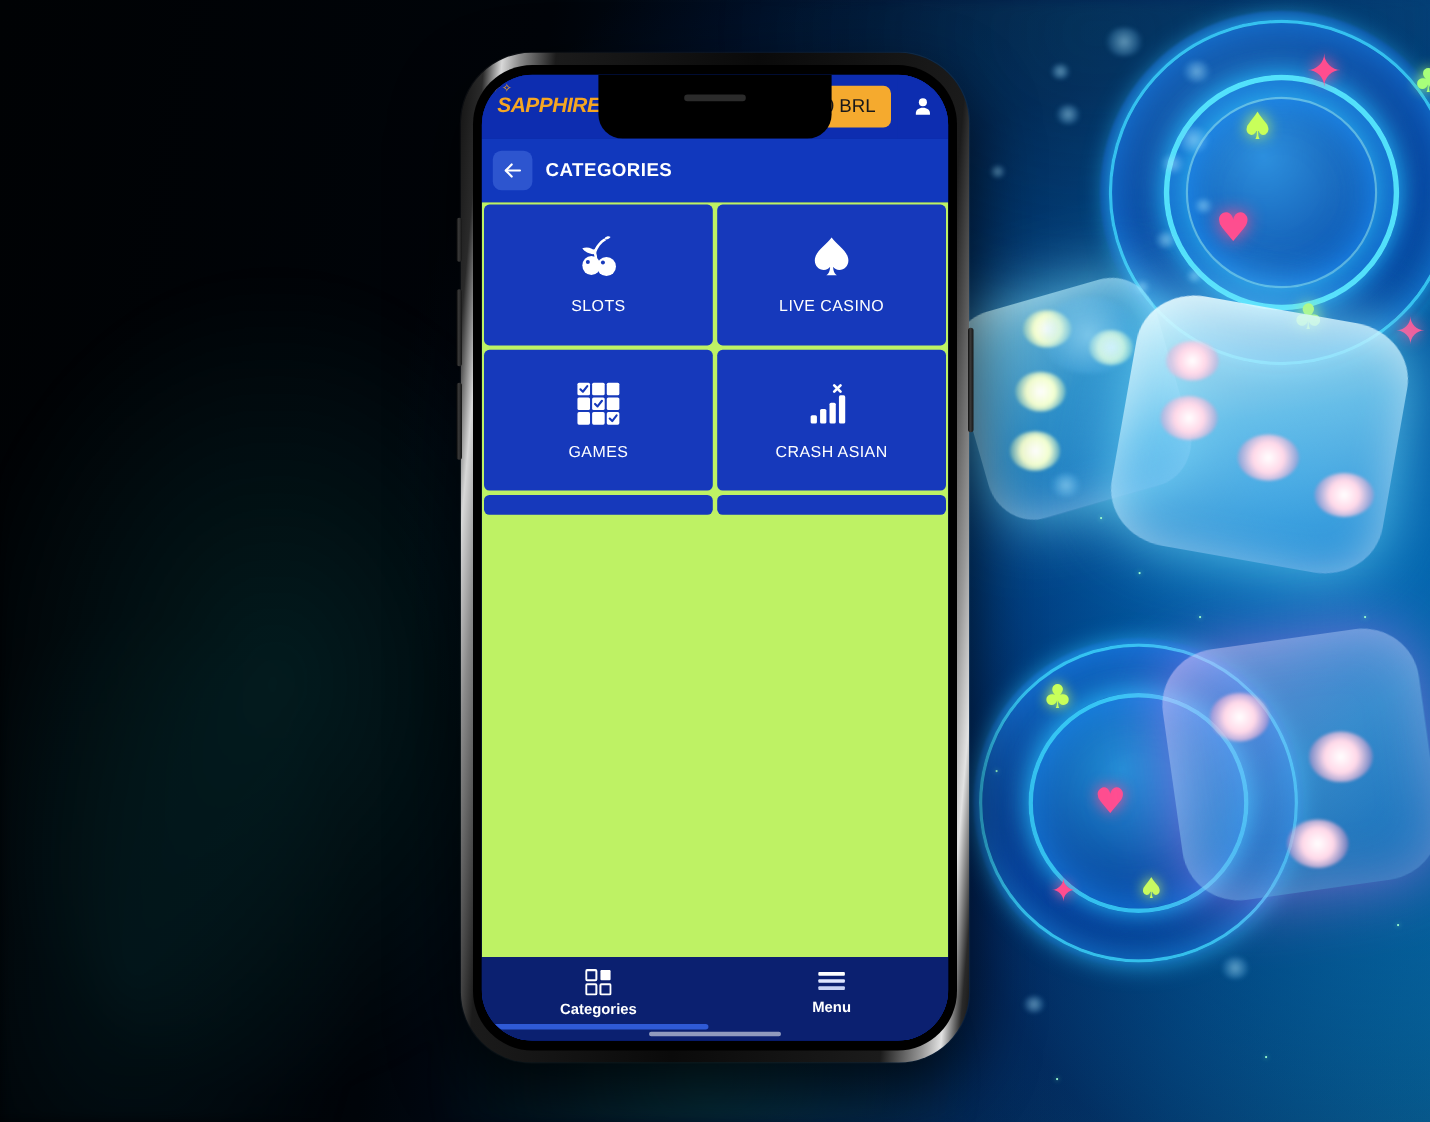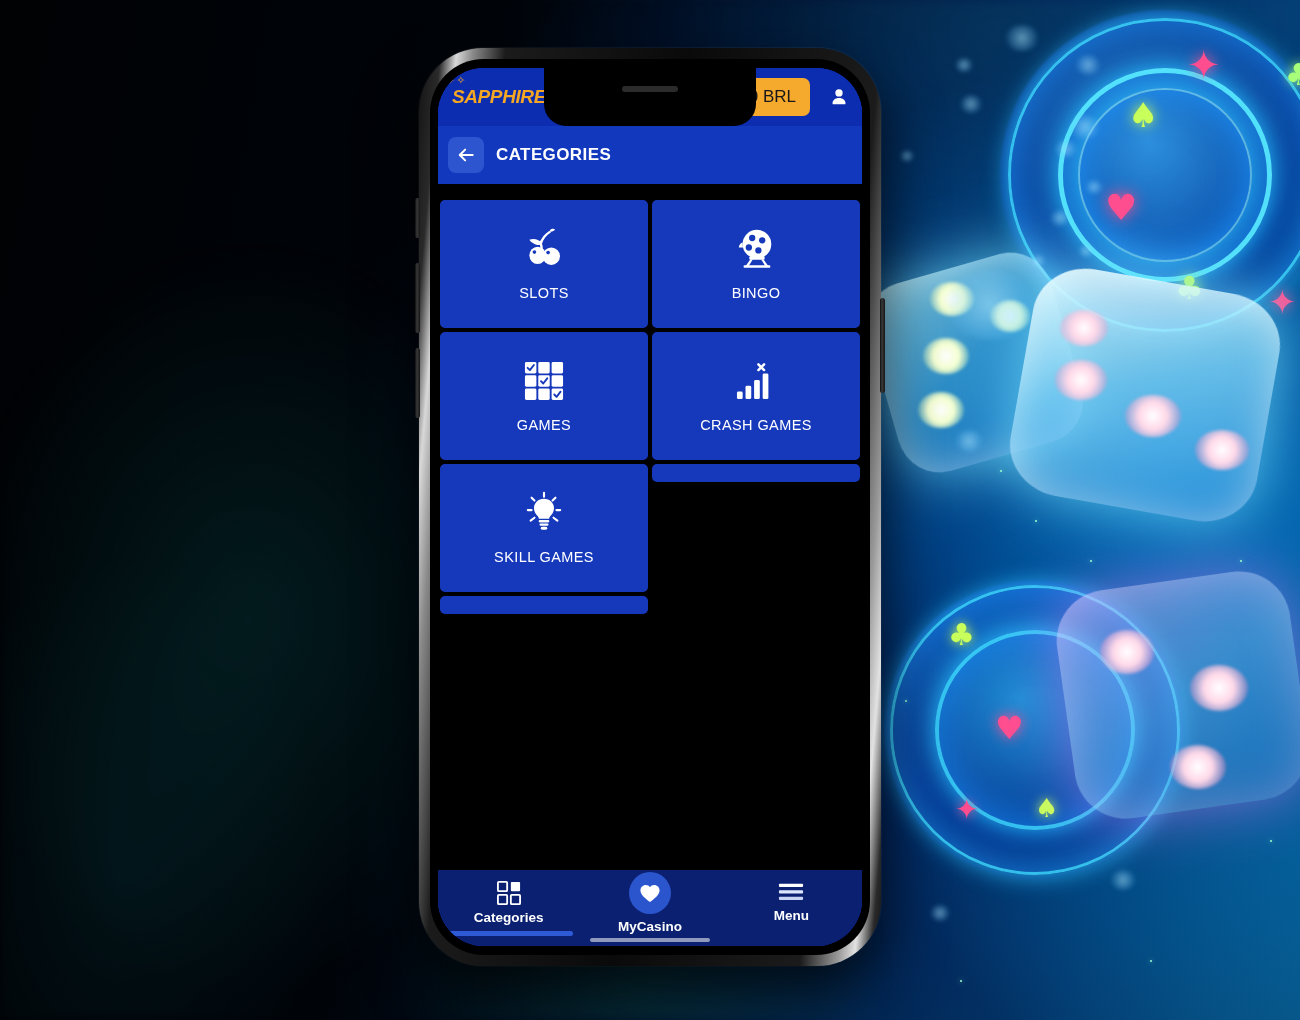--- a/index.html
+++ b/index.html
@@ -192,22 +192,22 @@
     background: #2d55cf;
     display: flex; align-items: center; justify-content: center;
   }
   #page-title {
     color: #fff; font-size: 17px; font-weight: 800; letter-spacing: .4px;
   }
 
   
   #grid-wrap {
     flex: 1 1 auto;
-    background: #000000;
-    padding: 16px 2px 0 2px;
+    background: #bef264;
+    padding: 2px 2px 0 2px;
     overflow: hidden;
   }
   #grid {
     display: grid;
     grid-template-columns: 1fr 1fr;
     gap: 4px;
   }
   .tile {
     background: #1639bb;
     border-radius: 5px;
@@ -400,39 +400,30 @@
                     <ellipse cx="17" cy="31" rx="9" ry="9.5"></ellipse>
                     <ellipse cx="32" cy="32" rx="9.5" ry="9.5"></ellipse>
                     <path d="M18 15.5c2 4 2.5 8 2 11.5l2.6.4c.6-4.3-.2-8.8-2.2-12.6z"></path>
                     <circle cx="13.5" cy="27.5" r="2" fill="#1639bb"></circle>
                     <circle cx="28.5" cy="28" r="2" fill="#1639bb"></circle>
                   </svg>
                 </div>
                 <div class="tile-label">SLOTS</div>
               </div>
 
-
-
               <div class="tile">
                 <div class="tile-icon">
-                  <svg width="44" height="42" viewBox="0 0 46 44" fill="#ffffff">
-                    <circle cx="24" cy="18" r="15"></circle>
-                    <circle cx="19" cy="11.5" r="3.3" fill="#1639bb"></circle>
-                    <circle cx="29.5" cy="14" r="3.3" fill="#1639bb"></circle>
-                    <circle cx="15.5" cy="21.5" r="3.3" fill="#1639bb"></circle>
-                    <circle cx="25.5" cy="24.5" r="3.3" fill="#1639bb"></circle>
-                    <path d="M9 16c-2.5 1-4 3.4-4 5.6h4.4c-.4-1.8-.4-3.7-.4-5.6z"></path>
-                    <rect x="16" y="31" width="16" height="3.2" rx="1"></rect>
-                    <path d="M17 34h2.6l-4.4 7H12z"></path>
-                    <path d="M31 34h-2.6l4.4 7H36z"></path>
-                    <rect x="10" y="40" width="28" height="2.6" rx="1"></rect>
+                  <svg width="42" height="42" viewBox="0 0 44 44" fill="#ffffff">
+                    <path d="M22 3C17 10 6 16 6 25c0 5.3 4 9 8.6 9 2.6 0 4.8-1.2 6-3l-.3 2.5c-.4 2.4-1.6 4.4-3.3 5.5h10c-1.7-1.1-2.9-3.1-3.3-5.5l-.3-2.5c1.2 1.8 3.4 3 6 3 4.6 0 8.6-3.7 8.6-9C38 16 27 10 22 3z"></path>
                   </svg>
                 </div>
-                <div class="tile-label">BINGO</div>
+                <div class="tile-label">LIVE CASINO</div>
               </div>
+
+
 
 
               <div class="tile">
                 <div class="tile-icon">
                   <svg width="40" height="40" viewBox="0 0 42 42">
                     <g fill="#ffffff">
                       <rect x="1" y="1" width="12" height="12" rx="1.5"></rect>
                       <rect x="15" y="1" width="12" height="12" rx="1.5"></rect>
                       <rect x="29" y="1" width="12" height="12" rx="1.5"></rect>
                       <rect x="1" y="15" width="12" height="12" rx="1.5"></rect>
@@ -458,47 +449,25 @@
                     <g stroke="#fff" stroke-width="2.6" stroke-linecap="round">
                       <line x1="25.5" y1="3.5" x2="31.5" y2="9.5"></line>
                       <line x1="31.5" y1="3.5" x2="25.5" y2="9.5"></line>
                     </g>
                     <rect x="3" y="32" width="6" height="8" rx="1.5"></rect>
                     <rect x="12" y="26" width="6" height="14" rx="1.5"></rect>
                     <rect x="21" y="20" width="6" height="20" rx="1.5"></rect>
                     <rect x="30" y="13" width="6" height="27" rx="1.5"></rect>
                   </svg>
                 </div>
-                <div class="tile-label">CRASH GAMES</div>
+                <div class="tile-label">CRASH ASIAN</div>
               </div>
 
 
 
-              <div class="tile">
-                <div class="tile-icon">
-                  <svg width="42" height="42" viewBox="0 0 44 44" fill="none">
-                    <g stroke="#fff" stroke-width="2.2" stroke-linecap="round">
-                      <line x1="22" y1="2" x2="22" y2="6"></line>
-                      <line x1="9" y1="7" x2="12" y2="10"></line>
-                      <line x1="34" y1="7" x2="31" y2="10"></line>
-                      <line x1="5" y1="20" x2="9" y2="20"></line>
-                      <line x1="39" y1="20" x2="35" y2="20"></line>
-                      <line x1="8" y1="31" x2="12" y2="28"></line>
-                      <line x1="36" y1="31" x2="32" y2="28"></line>
-                    </g>
-                    <g fill="#fff">
-                      <path d="M22 8c-6 0-10.5 4.4-10.5 10 0 3.9 2.3 6.3 3.8 8.3.8 1 1.2 1.8 1.4 2.7h10.6c.2-.9.6-1.7 1.4-2.7 1.5-2 3.8-4.4 3.8-8.3C32.5 12.4 28 8 22 8z"></path>
-                      <rect x="16.4" y="30.5" width="11.2" height="2.4" rx="1.2"></rect>
-                      <rect x="17.2" y="34" width="9.6" height="2.4" rx="1.2"></rect>
-                      <rect x="18.6" y="37.5" width="6.8" height="3" rx="1.5"></rect>
-                    </g>
-                  </svg>
-                </div>
-                <div class="tile-label">SKILL GAMES</div>
-              </div>
 
               <div class="tile tile-partial"></div>
               <div class="tile tile-partial"></div>
             </div>
           </div>
 
           <div id="bottom-nav">
 
             <div class="nav-item">
               <span>
@@ -506,28 +475,20 @@
                   <rect x="1" y="1" width="10" height="10" rx="1" fill="none" stroke="#fff" stroke-width="2"></rect>
                   <rect x="15" y="1" width="10" height="10" rx="1" fill="#fff"></rect>
                   <rect x="1" y="15" width="10" height="10" rx="1" fill="none" stroke="#fff" stroke-width="2"></rect>
                   <rect x="15" y="15" width="10" height="10" rx="1" fill="none" stroke="#fff" stroke-width="2"></rect>
                 </svg>
               </span>
               <span class="nav-label">Categories</span>
               <span class="nav-underline"></span>
             </div>
 
-            <div class="nav-item">
-              <span id="mycasino-circle">
-                <svg width="22" height="20" viewBox="0 0 24 22" fill="#ffffff">
-                  <path d="M12 21C6.5 16.6 1.5 12.9 1.5 8.2 1.5 4.8 4.1 2.2 7.4 2.2c2 0 3.7 1 4.6 2.5.9-1.5 2.6-2.5 4.6-2.5 3.3 0 5.9 2.6 5.9 6 0 4.7-5 8.4-10.5 12.8z"></path>
-                </svg>
-              </span>
-              <span class="nav-label">MyCasino</span>
-            </div>
 
             <div class="nav-item">
               <span>
                 <svg width="26" height="22" viewBox="0 0 28 22">
                   <rect x="1" y="2" width="26" height="3.6" rx="1" fill="#fff"></rect>
                   <rect x="1" y="9" width="26" height="3.6" rx="1" fill="#dfe6ff"></rect>
                   <rect x="1" y="16" width="26" height="3.6" rx="1" fill="#c7d2f5"></rect>
                 </svg>
               </span>
               <span class="nav-label">Menu</span>

